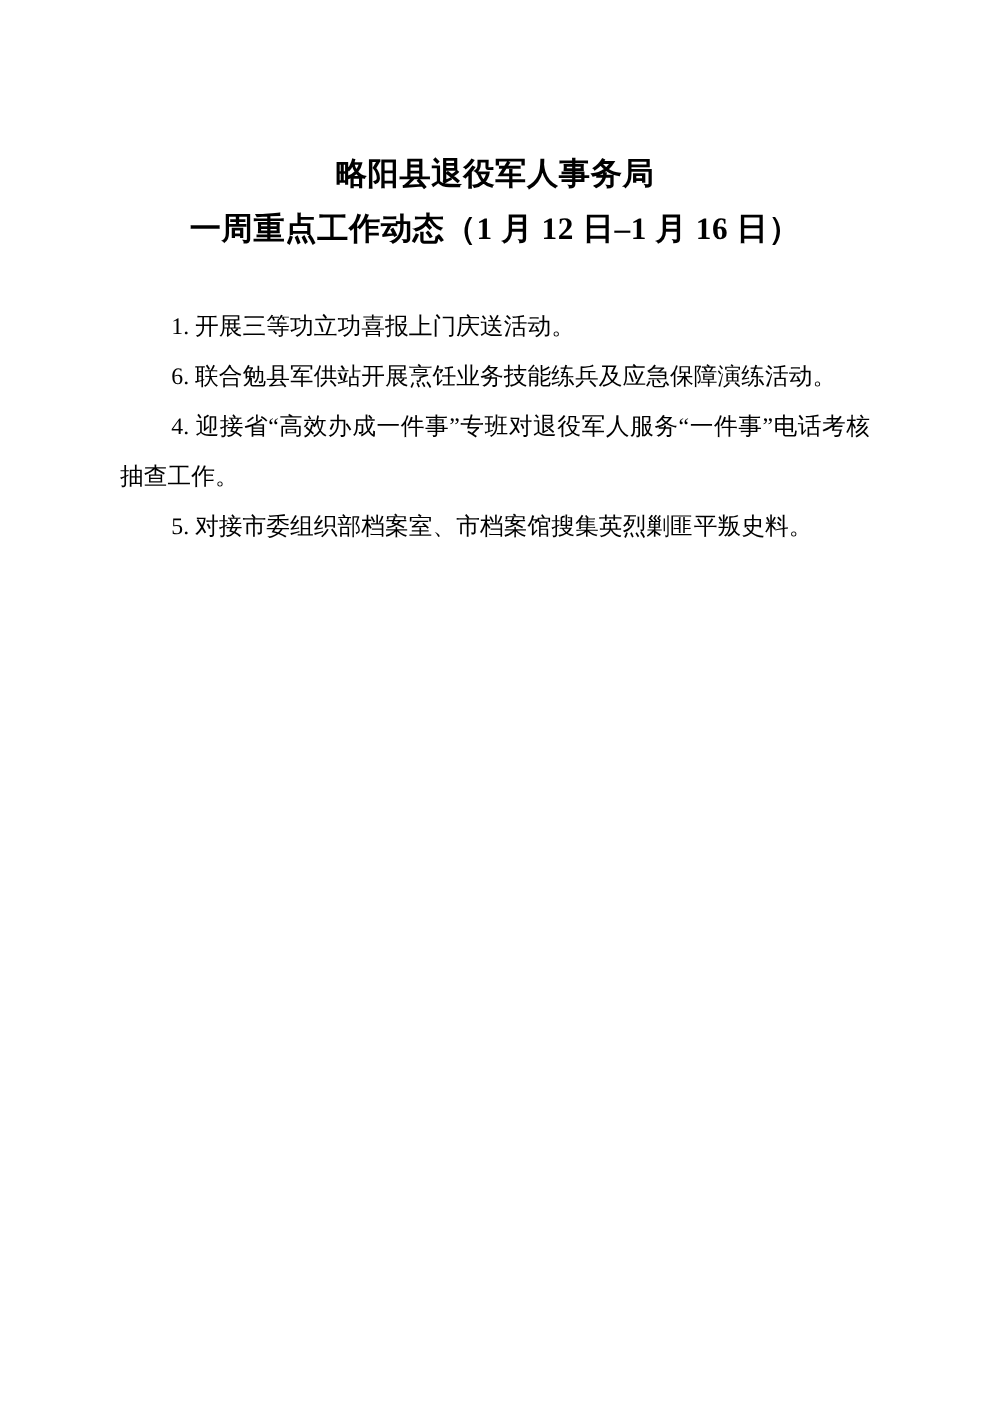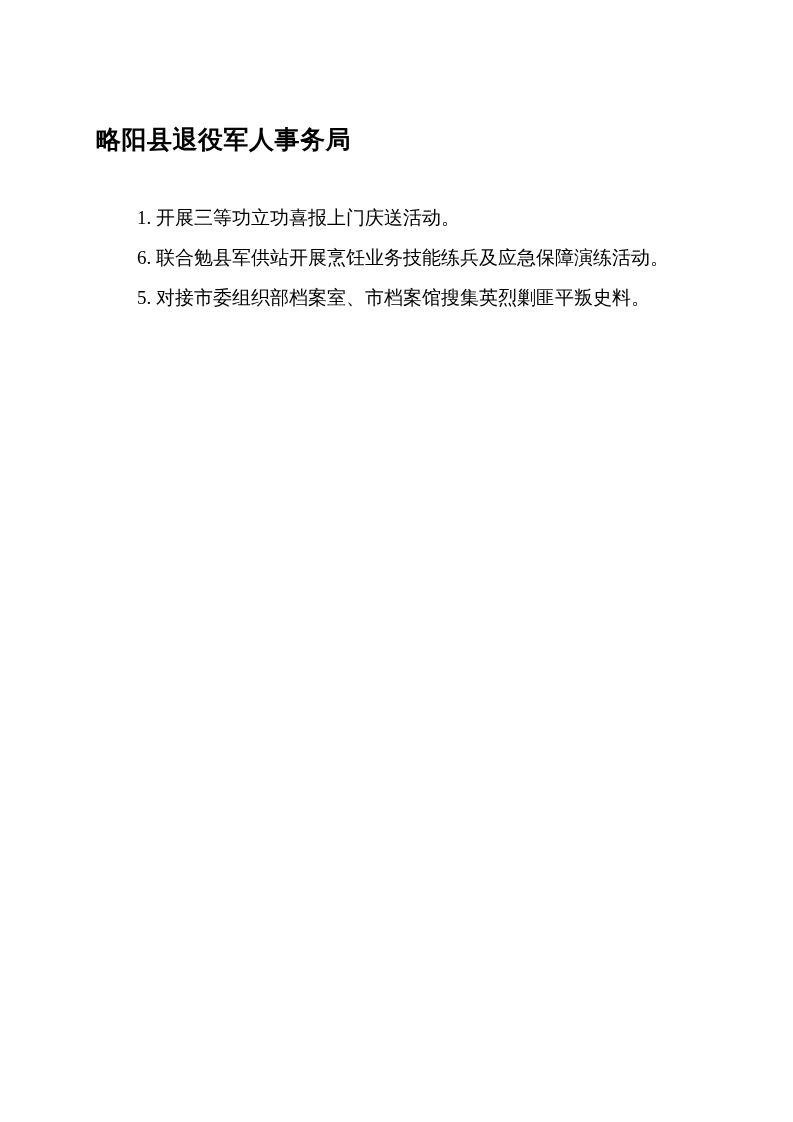--- a/index.html
+++ b/index.html
@@ -22,21 +22,21 @@
     padding: 0;
     overflow: hidden;
   }
   .doc-body {
     position: absolute;
     left: 96px;
     top: 118px;
     width: 600px;
   }
   .title-block {
-    text-align: left;
+    text-align: center;
     font-weight: bold;
     font-size: 25px;
     line-height: 44px;
     letter-spacing: 0.5px;
   }
   .title-line-1 {
     display: block;
   }
   .title-line-2 {
     display: block;
@@ -55,22 +55,24 @@
   }
 </style>
 </head>
 <body>
 
 <div class="page">
   <div class="doc-body">
 
     <div class="title-block">
       <span class="title-line-1">略阳县退役军人事务局</span>
+      <span class="title-line-2">一周重点工作动态（1 月 12 日–1 月 16 日）</span>
     </div>
 
     <div class="content">
       <p class="para">1. 开展三等功立功喜报上门庆送活动。</p>
       <p class="para">6. 联合勉县军供站开展烹饪业务技能练兵及应急保障演练活动。</p>
+      <p class="para">4. 迎接省“高效办成一件事”专班对退役军人服务“一件事”电话考核抽查工作。</p>
       <p class="para">5. 对接市委组织部档案室、市档案馆搜集英烈剿匪平叛史料。</p>
     </div>
 
   </div>
 </div>
 
 </body></html>

